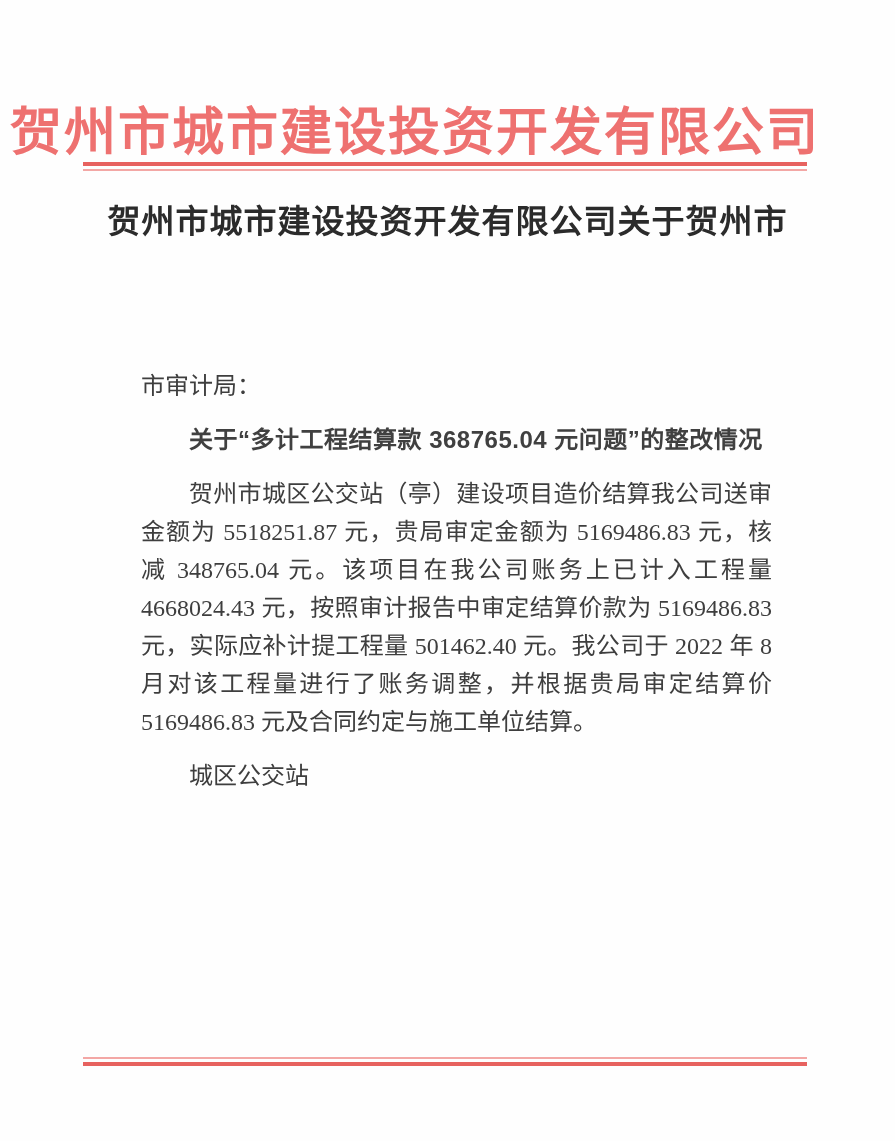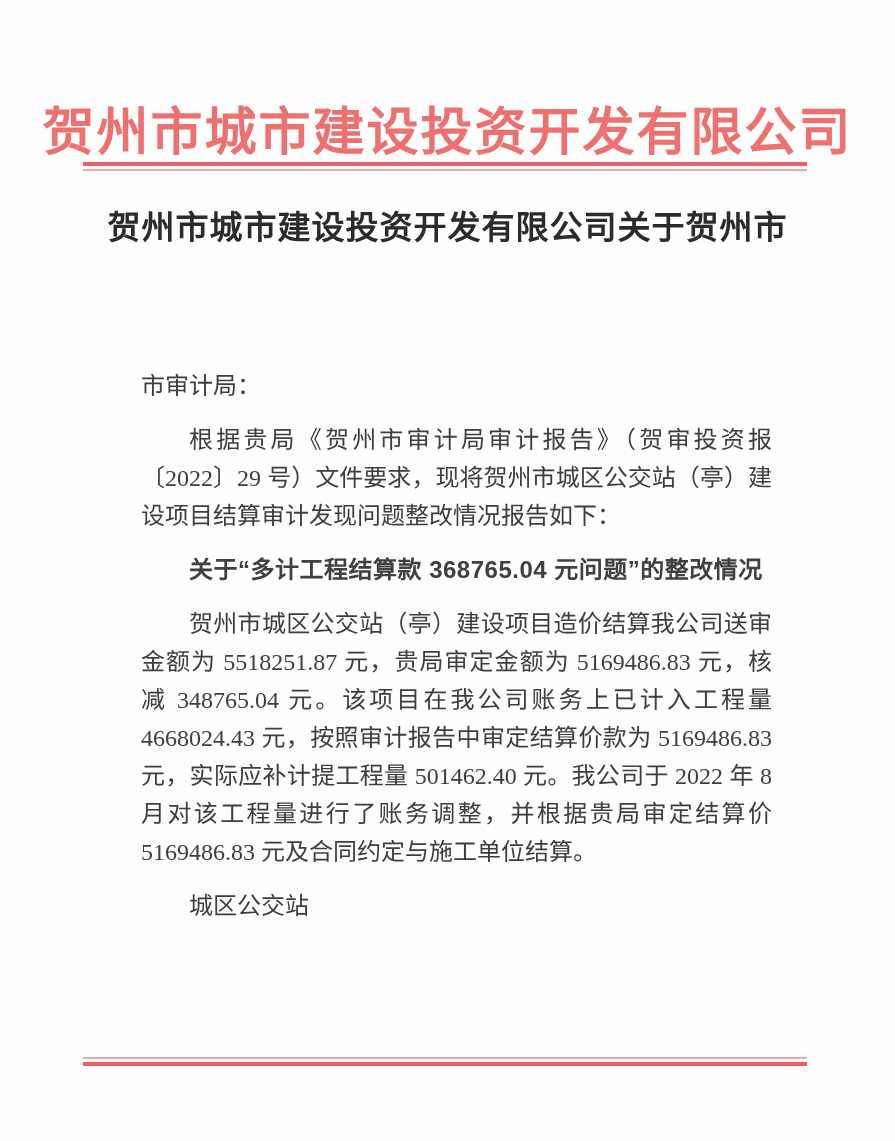--- a/index.html
+++ b/index.html
@@ -12,23 +12,22 @@
     width: 895px;
     height: 1141px;
     background: #fefefe;
     overflow: hidden;
     font-family: "Liberation Serif", "DejaVu Serif", serif;
   }
   
   .letterhead {
     position: absolute;
     top: 90px;
-    left: 0;
+    left: 10px;
     right: 0;
-    text-align: center;
     font-size: 52px;
     font-weight: bold;
     letter-spacing: 2px;
     color: #ee7170;
     white-space: nowrap;
     font-family: "Liberation Serif", "DejaVu Serif", serif;
   }
   
   .rule {
     position: absolute;
@@ -46,21 +45,21 @@
     background: #f3a7a5;
   }
   .rule-top .bar-thin { margin-top: 3px; }
   .rule-bottom .bar-thick { margin-top: 3px; }
   
   .doc-title {
     position: absolute;
     top: 198px;
     left: 0;
     right: 0;
-    margin: 9px;
+    margin: 3px;
     text-align: center;
     font-size: 33px;
     line-height: 43px;
     font-weight: bold;
     letter-spacing: 1px;
     color: #2b2b2b;
   }
   
   .body-block {
     position: absolute;
@@ -97,21 +96,20 @@
     <div class="bar-thick"></div>
     <div class="bar-thin"></div>
   </div>
 
   <h1 class="doc-title">
     <div>贺州市城市建设投资开发有限公司关于贺州市</div>
   </h1>
 
   <div class="body-block">
     <p>市审计局：</p>
-    <p class="indent">根据贵局《贺州市审计局审计报告》（贺审投资报〔2022〕29 号）文件要求，现将贺州市城区公交站（亭）建设项目结算审计发现问题整改情况报告如下：</p>
     <p class="indent section-heading">关于“多计工程结算款 368765.04 元问题”的整改情况</p>
     <p class="indent">贺州市城区公交站（亭）建设项目造价结算我公司送审金额为 5518251.87 元，贵局审定金额为 5169486.83 元，核减 348765.04 元。该项目在我公司账务上已计入工程量 4668024.43 元，按照审计报告中审定结算价款为 5169486.83 元，实际应补计提工程量 501462.40 元。我公司于 2022 年 8 月对该工程量进行了账务调整，并根据贵局审定结算价 5169486.83 元及合同约定与施工单位结算。</p>
     <p class="indent">城区公交站</p>
   </div>
 
   <div class="rule rule-bottom">
     <div class="bar-thin"></div>
     <div class="bar-thick"></div>
   </div>
 

